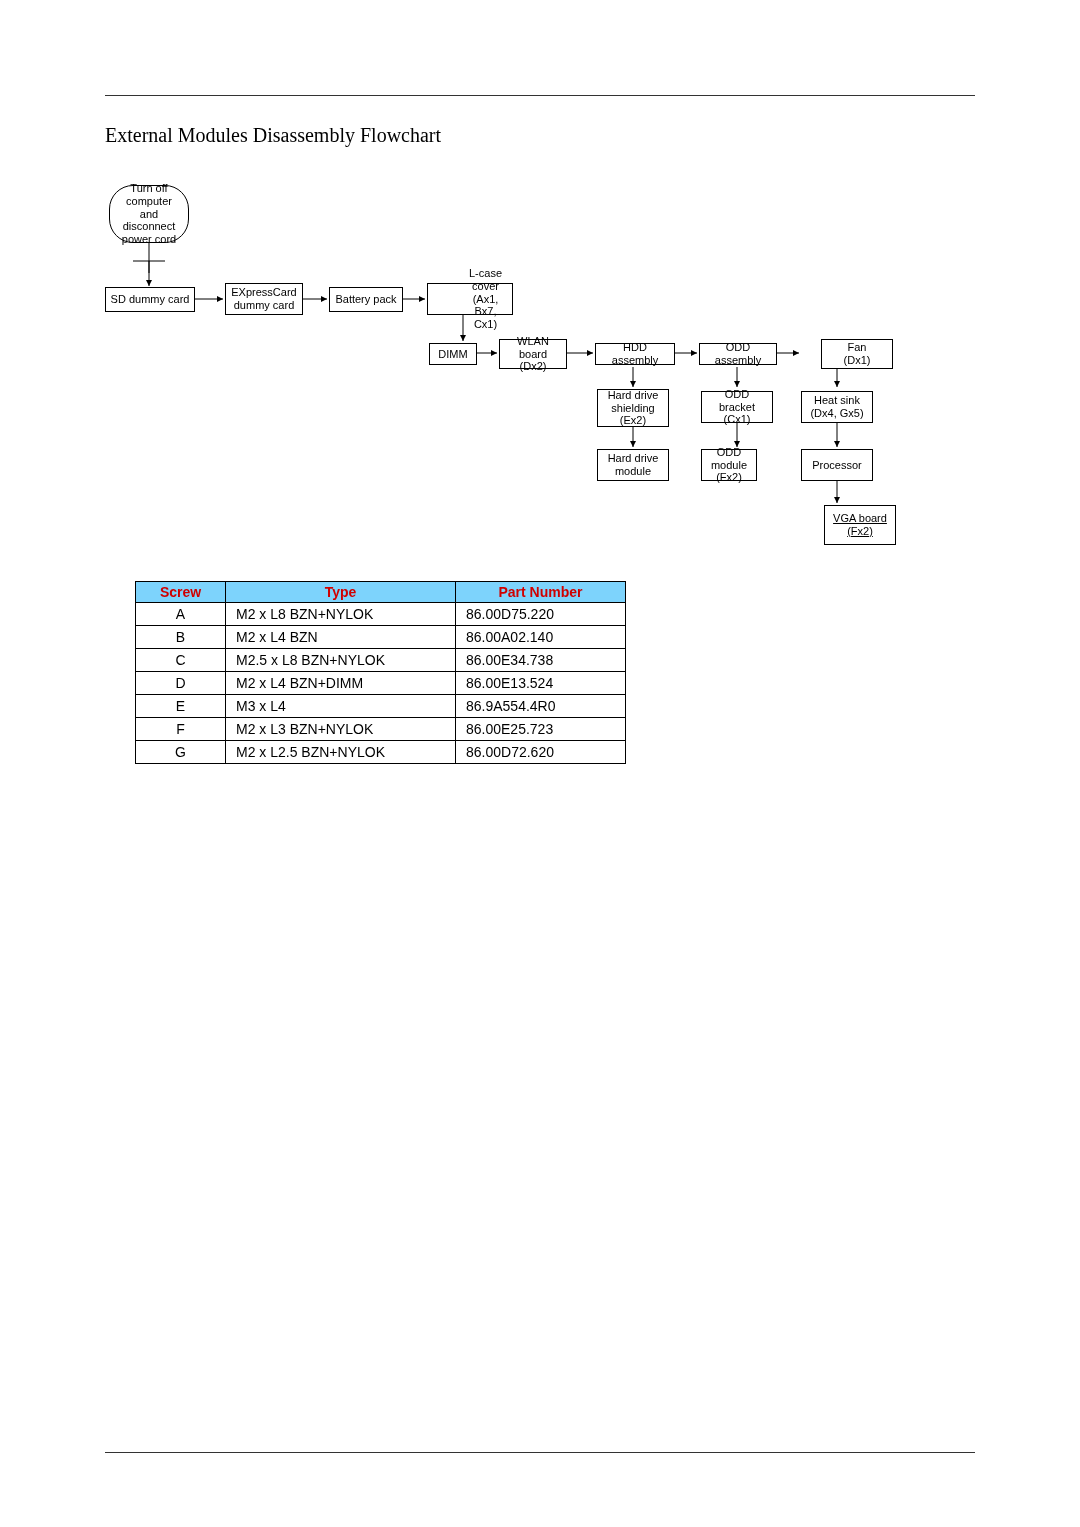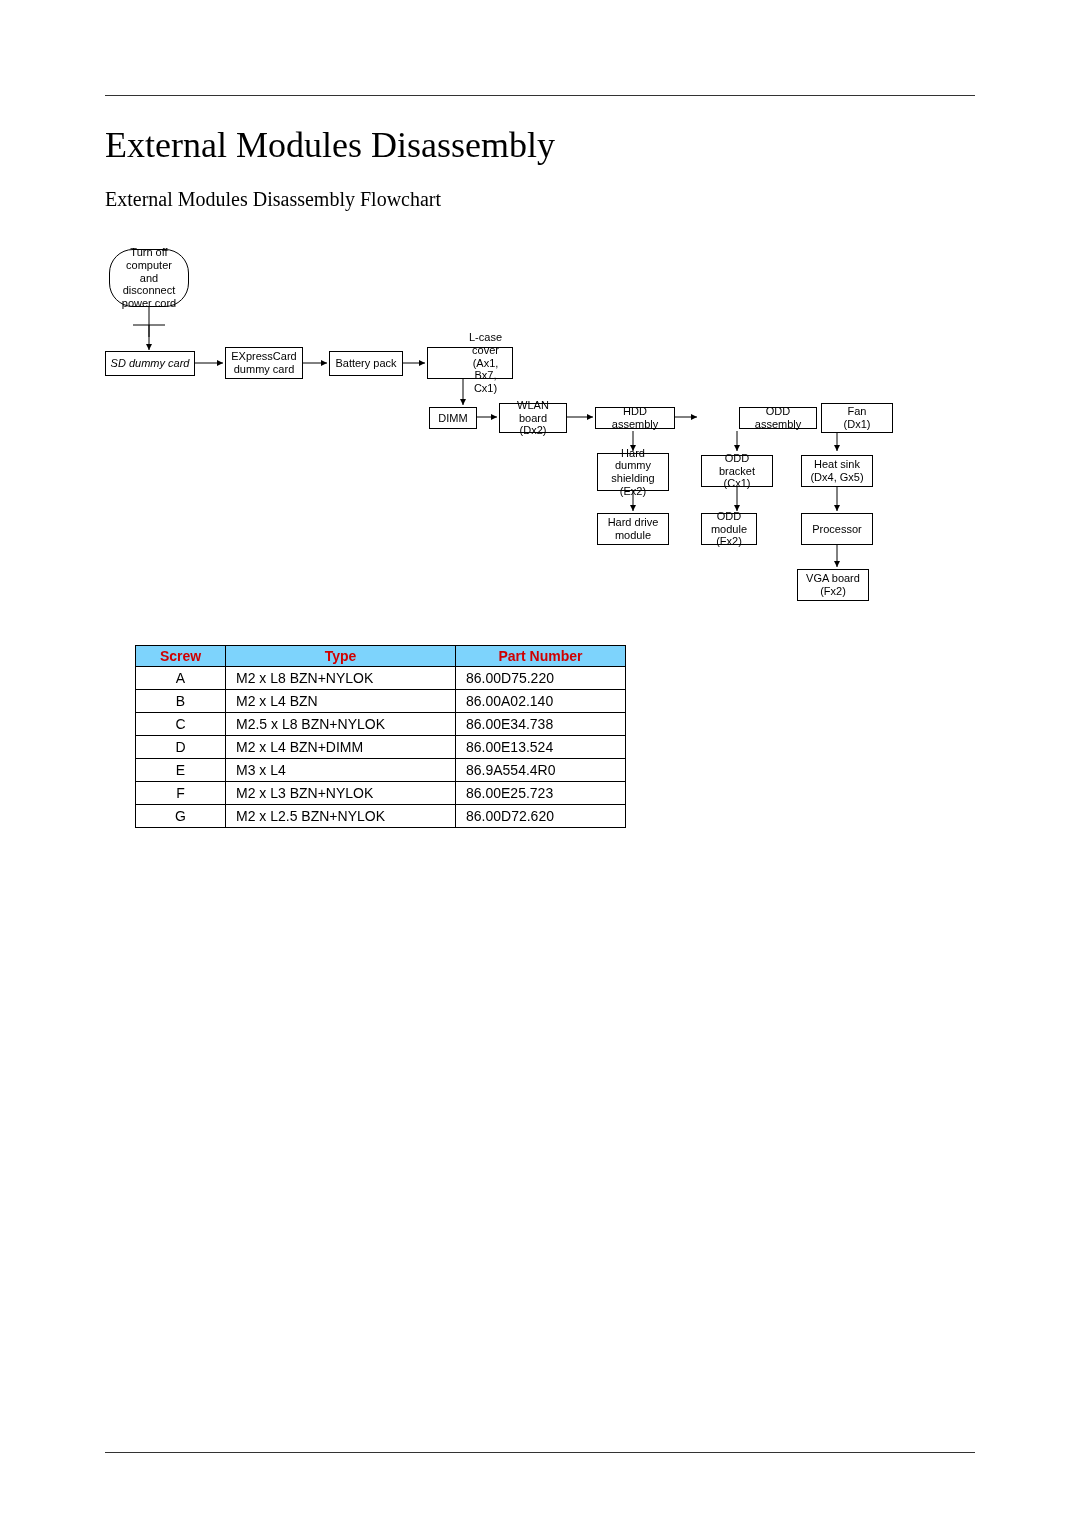--- a/index.html
+++ b/index.html
@@ -101,21 +101,20 @@
     display: flex;
     justify-content: space-between;
     font-size: 14px;
   }
 </style>
 </head>
 <body>
 
 <div class="page">
   <div class="rule-top"></div>
-  <h1>External Modules Disassembly</h1>
   <h2>External Modules Disassembly Flowchart</h2>
 
   <div class="flow">
     <svg class="arrows" width="880" height="370">
       <defs>
         <marker id="ah" markerWidth="8" markerHeight="8" refX="6" refY="3" orient="auto">
           <path d="M0,0 L6,3 L0,6 Z" fill="#000"></path>
         </marker>
       </defs>
 
@@ -146,21 +145,21 @@
 
       <path d="M732,240 L732,264" stroke="#000" fill="none" marker-end="url(#ah)"></path>
 
       <path d="M732,298 L732,320" stroke="#000" fill="none" marker-end="url(#ah)"></path>
     </svg>
 
     <div class="start" style="left:4px; top:2px; width:80px; height:58px;">
       <span>Turn off computer and disconnect power cord</span>
     </div>
 
-    <div class="box" style="left:0px; top:104px; width:90px; height:25px;font-style:italic;">
+    <div class="box" style="left:0px; top:104px; width:90px; height:25px;">
       <span>SD dummy card</span>
     </div>
     <div class="box" style="left:120px; top:100px; width:78px; height:32px;">
       <span>EXpressCard dummy card</span>
     </div>
     <div class="box" style="left:224px; top:104px; width:74px; height:25px;">
       <span>Battery pack</span>
     </div>
     <div class="box" style="left:322px; top:100px; width:86px; height:32px;padding-left:35px;">
       <span>L-case cover</span>
@@ -170,30 +169,30 @@
     <div class="box" style="left:324px; top:160px; width:48px; height:22px;">
       <span>DIMM</span>
     </div>
     <div class="box" style="left:394px; top:156px; width:68px; height:30px;">
       <span>WLAN board</span>
       <span>(Dx2)</span>
     </div>
     <div class="box" style="left:490px; top:160px; width:80px; height:22px;">
       <span>HDD assembly</span>
     </div>
-    <div class="box" style="left:594px; top:160px; width:78px; height:22px;margin-left:40px;">
+    <div class="box" style="left:594px; top:160px; width:78px; height:22px;">
       <span>ODD assembly</span>
     </div>
     <div class="box" style="left:716px; top:156px; width:72px; height:30px;">
       <span>Fan</span>
       <span>(Dx1)</span>
     </div>
 
     <div class="box" style="left:492px; top:206px; width:72px; height:38px;">
-      <span>Hard dummy shielding</span>
+      <span>Hard drive shielding</span>
       <span>(Ex2)</span>
     </div>
     <div class="box" style="left:596px; top:208px; width:72px; height:32px;">
       <span>ODD bracket</span>
       <span>(Cx1)</span>
     </div>
     <div class="box" style="left:696px; top:208px; width:72px; height:32px;">
       <span>Heat sink</span>
       <span>(Dx4, Gx5)</span>
     </div>
@@ -202,21 +201,21 @@
       <span>Hard drive module</span>
     </div>
     <div class="box" style="left:596px; top:266px; width:56px; height:32px;">
       <span>ODD module</span>
       <span>(Fx2)</span>
     </div>
     <div class="box" style="left:696px; top:266px; width:72px; height:32px;">
       <span>Processor</span>
     </div>
 
-    <div class="box" style="left:692px; top:322px; width:72px; height:32px;">
+    <div class="box" style="left:719px; top:322px; width:72px; height:40px;text-decoration:underline;">
       <span>VGA board</span>
       <span>(Fx2)</span>
     </div>
   </div>
 
   <table class="screws">
     <colgroup>
       <col style="width:90px">
       <col style="width:230px">
       <col style="width:170px">

